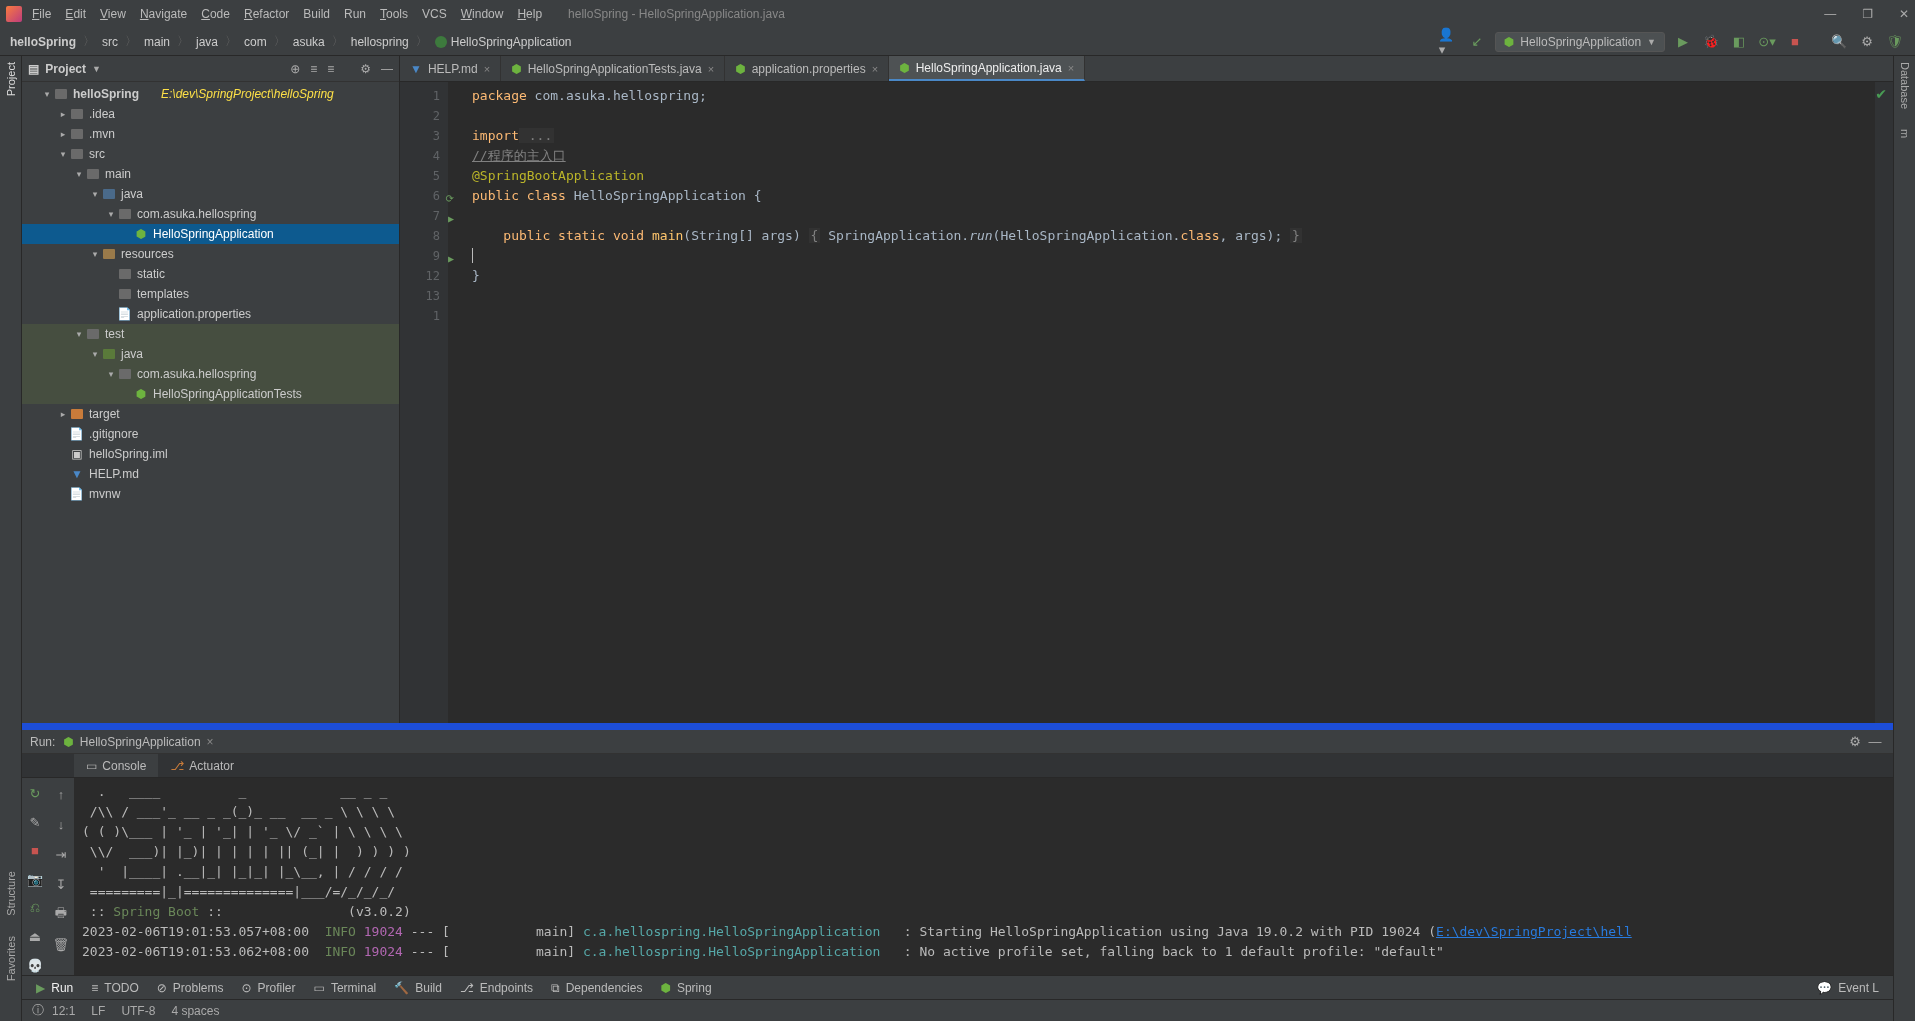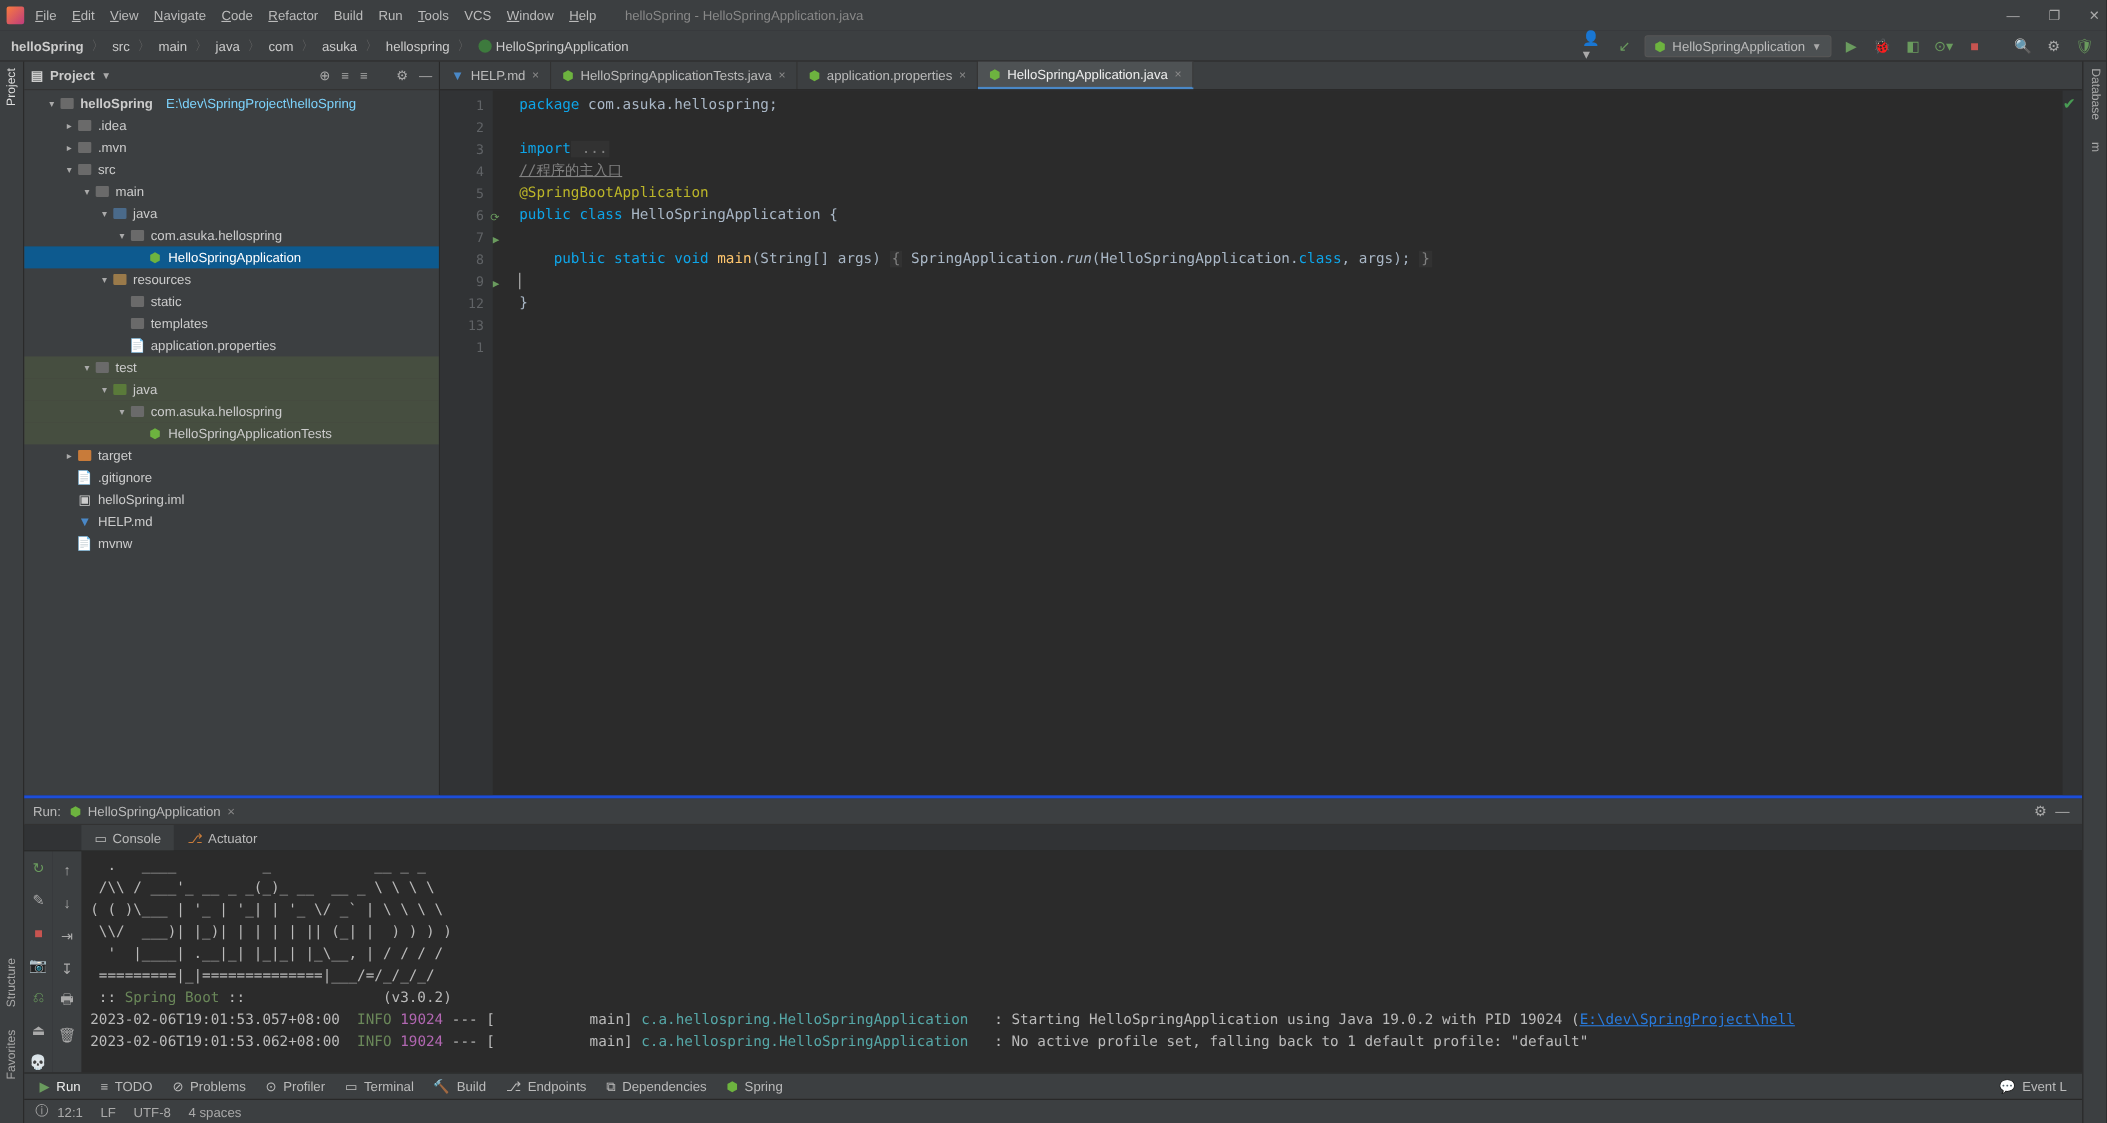--- a/index.html
+++ b/index.html
@@ -35,44 +35,44 @@
     .projhdr { display: flex; align-items: center; height: 26px; padding: 0 6px; border-bottom: 1px solid #323232; }
     .projhdr .lbl { display: flex; align-items: center; gap: 6px; font-weight: bold; color: #ccc; cursor: pointer; }
     .projbtn { margin-left: auto; display: flex; gap: 10px; color: #aaa; }
     .projbtn span { cursor: pointer; }
     .tree { flex: 1; overflow: auto; padding: 2px 0; }
     .row { display: flex; align-items: center; height: 20px; white-space: nowrap; cursor: pointer; color: #ccc; }
     .row .tog { width: 14px; text-align: center; color: #aaa; font-size: 9px; }
     .row .ficon { width: 14px; height: 14px; margin-right: 5px; display: flex; align-items: center; justify-content: center; }
     .row.sel { background: #0d5a8f; color: #fff; }
     .row.greenish { background: rgba(98,125,63,0.25); }
-    .row .path { color: #7dd3fc; margin-left: 12px; font-weight: normal; }
+    .row .path { color: #fde047; margin-left: 22px; font-weight: normal; font-style: italic; }
     .pad1 { padding-left: 18px; } .pad2 { padding-left: 34px; } .pad3 { padding-left: 50px; }
     .pad4 { padding-left: 66px; } .pad5 { padding-left: 82px; } .pad6 { padding-left: 98px; }
     .folder-icon { width: 12px; height: 10px; background: #9a8158; border-radius: 1px; position: relative; }
     .folder-icon.blue { background: #4a6a8a; }
     .folder-icon.orange { background: #c87b3a; }
     .folder-icon.grey { background: #6a6a6a; }
     
     .editor { flex: 1; display: flex; flex-direction: column; background: #2b2b2b; min-width: 0; }
     .tabs { display: flex; height: 26px; background: #3c3f41; border-bottom: 1px solid #282828; }
     .tab { display: flex; align-items: center; gap: 6px; padding: 0 10px; cursor: pointer; border-right: 1px solid #323232; color: #bbb; }
     .tab.active { background: #4e5254; border-bottom: 2px solid #4a88c7; color: #eee; }
     .tab .x { color: #888; font-size: 11px; }
     .edarea { flex: 1; display: flex; overflow: hidden; position: relative; }
     .gutter { width: 48px; background: #313335; text-align: right; padding: 4px 8px 0 0; color: #606366; font-family: Consolas, monospace; font-size: 12px; line-height: 20px; }
     .gutter .gl { height: 20px; position: relative; }
     .gutter .gico { position: absolute; right: -14px; top: 3px; font-size: 10px; }
     .code { flex: 1; font-family: Consolas, monospace; font-size: 13px; line-height: 20px; padding: 4px 0 0 24px; white-space: pre; overflow: auto; color: #a9b7c6; }
-    .kw { color: #0ea5e9; } .cmt { color: #808080; text-decoration: underline; } .ann { color: #bbb529; } .fn { font-style: italic; color: #a9b7c6; } .cls { color: #a9b7c6; }
+    .kw { color: #fdba74; } .cmt { color: #808080; text-decoration: underline; } .ann { color: #bbb529; } .fn { font-style: italic; color: #a9b7c6; } .cls { color: #a9b7c6; }
     .closer { color: #808080; background: #323232; padding: 0 2px; }
     .edright { width: 18px; background: #313335; } 
     .check { color: #499c54; position: absolute; right: 6px; top: 4px; font-size: 14px; }
     
-    .runtool { height: 252px; background: #2b2b2b; border-top: 3px solid #1d4ed8; display: flex; flex-direction: column; }
+    .runtool { height: 252px; background: #2b2b2b; border-top: 7px solid #1d4ed8; display: flex; flex-direction: column; }
     .runhdr { display: flex; align-items: center; height: 24px; background: #3c3f41; padding: 0 8px; border-bottom: 1px solid #323232; }
     .runhdr .sublbl { margin-right: 8px; color: #bbb; }
     .runhdr .cfgname { display: flex; align-items: center; gap: 6px; }
     .runhdr .x { margin-left: 6px; color: #888; cursor: pointer; }
     .runhdr .spacer { flex: 1; }
     .subtabs { display: flex; height: 24px; background: #313335; border-bottom: 1px solid #282828; }
     .subtab { display: flex; align-items: center; gap: 5px; padding: 0 12px; cursor: pointer; }
     .subtab.active { background: #3c3f41; }
     .runbody { flex: 1; display: flex; min-height: 0; }
     .runside { width: 26px; background: #3c3f41; display: flex; flex-direction: column; align-items: center; padding-top: 6px; gap: 10px; }

